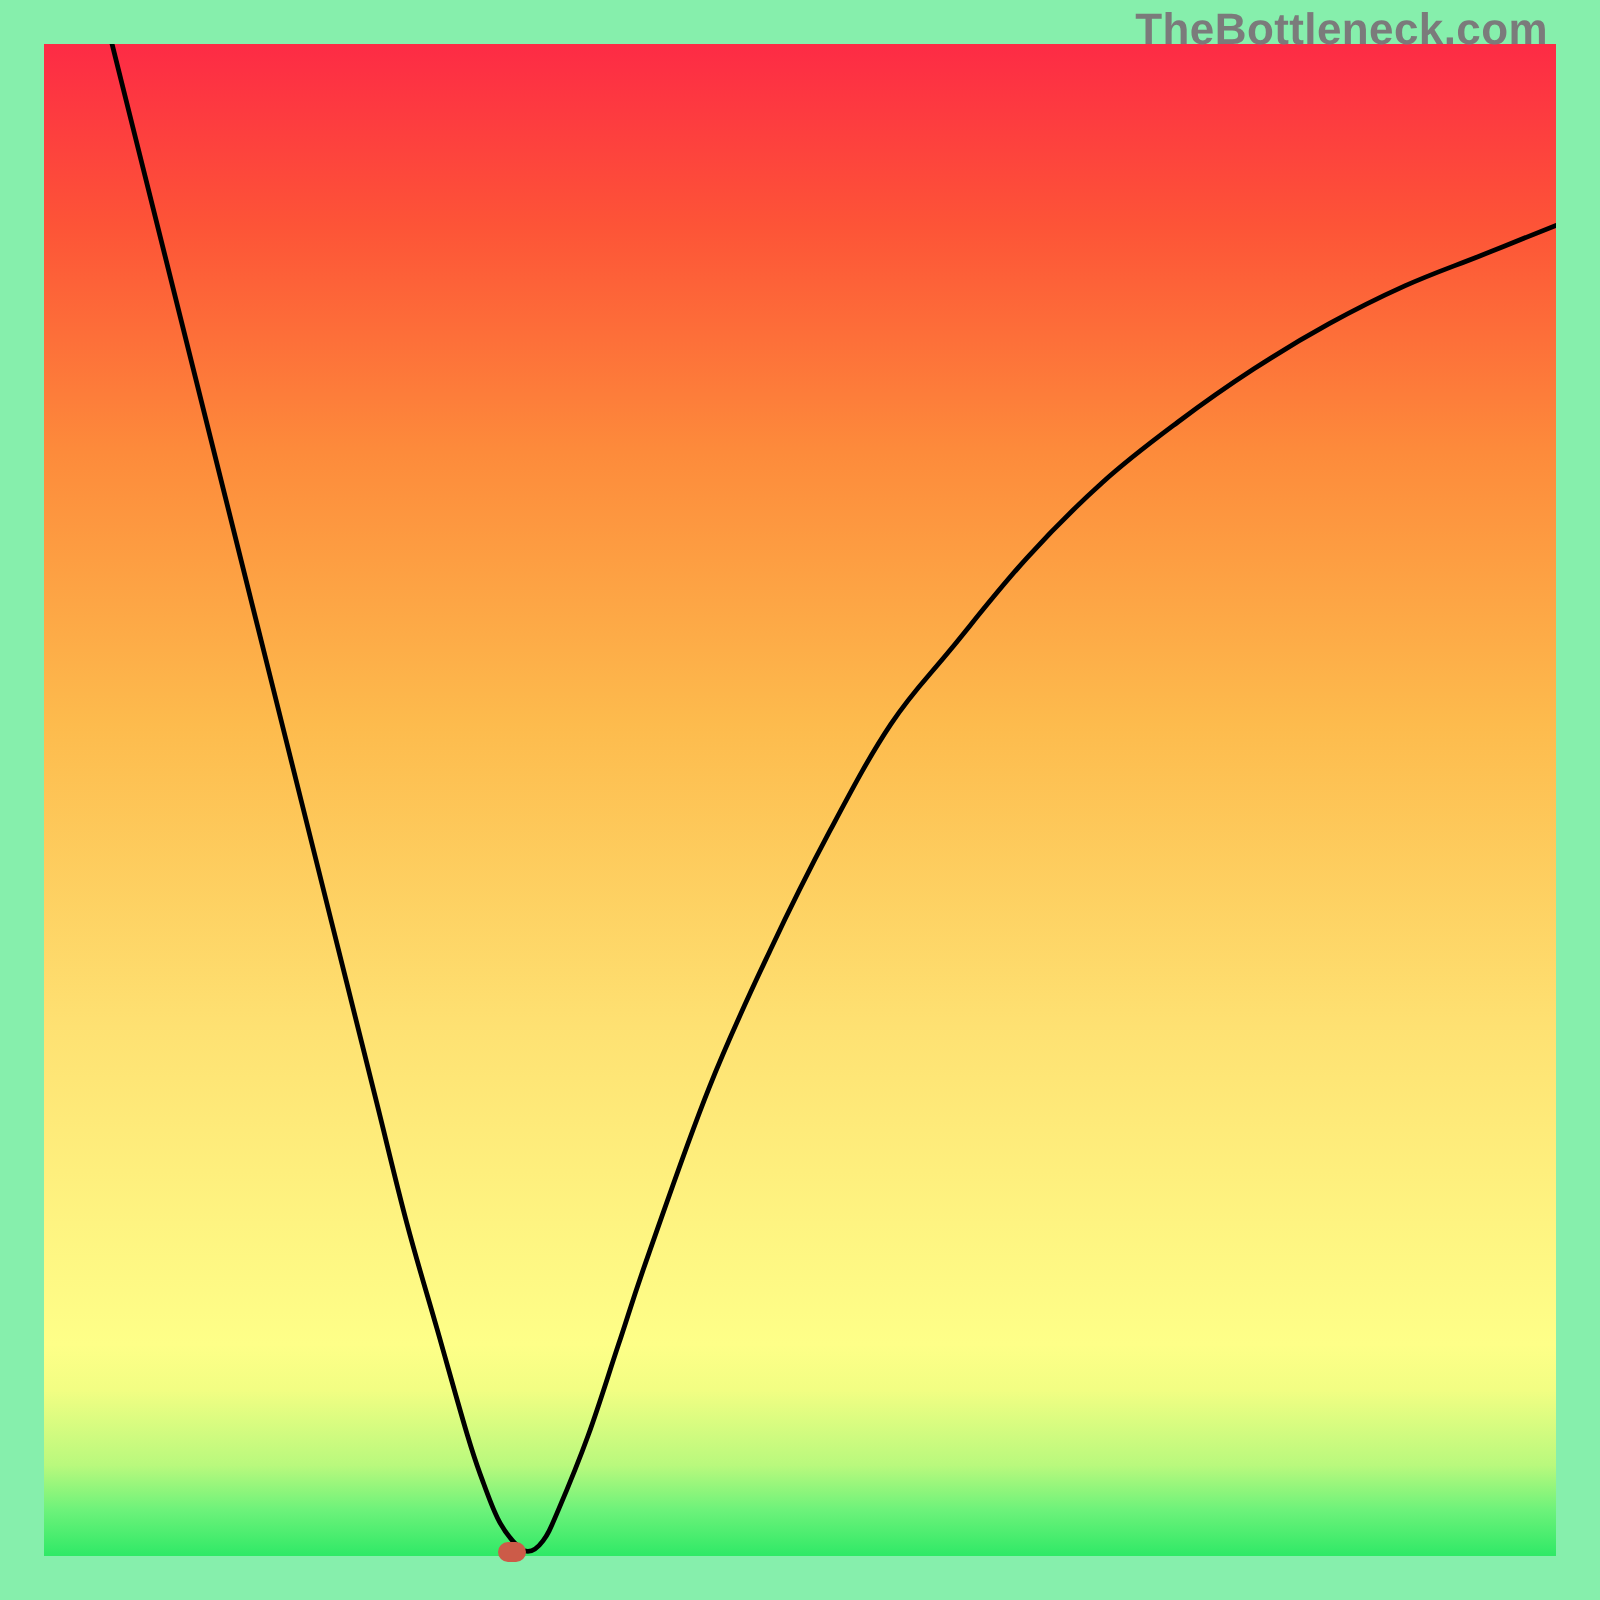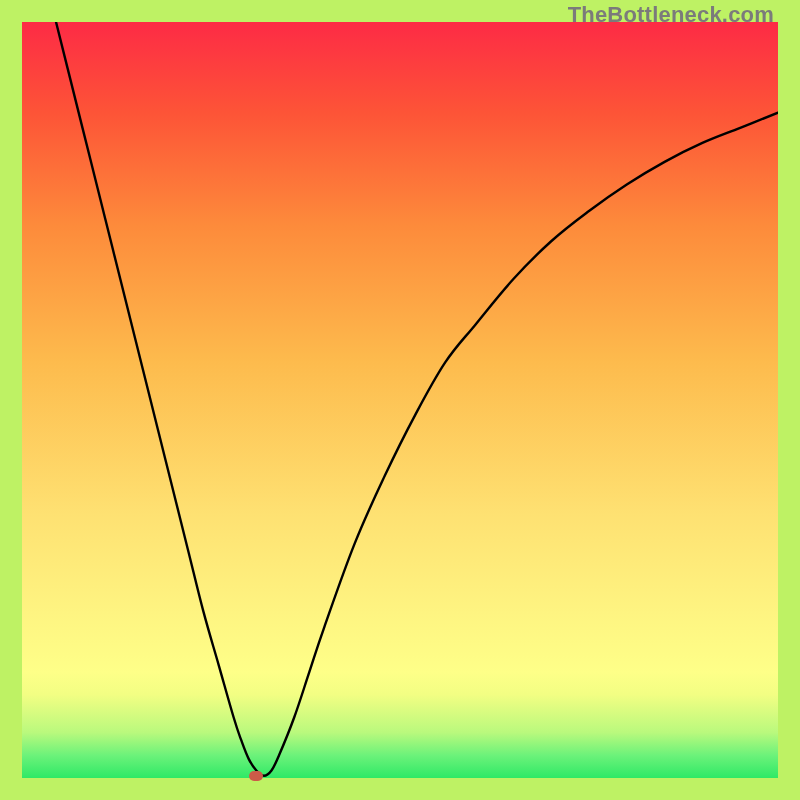--- a/index.html
+++ b/index.html
@@ -1,21 +1,21 @@
 <!DOCTYPE html>
 <html><head>
 <meta charset="utf-8">
 <style>
   * { margin: 0; padding: 0; box-sizing: border-box; }
   html, body { width: 800px; height: 800px; overflow: hidden; background: #000; }
   .frame {
     position: relative;
     width: 800px;
     height: 800px;
-    background: #bef264;
+    background: #86efac;
   }
   .plot-area {
     position: absolute;
     left: 22px;
     top: 22px;
     width: 756px;
     height: 756px;
     background: linear-gradient(to top,
       #2fe966 0%,
       #6cf27a 3%,

